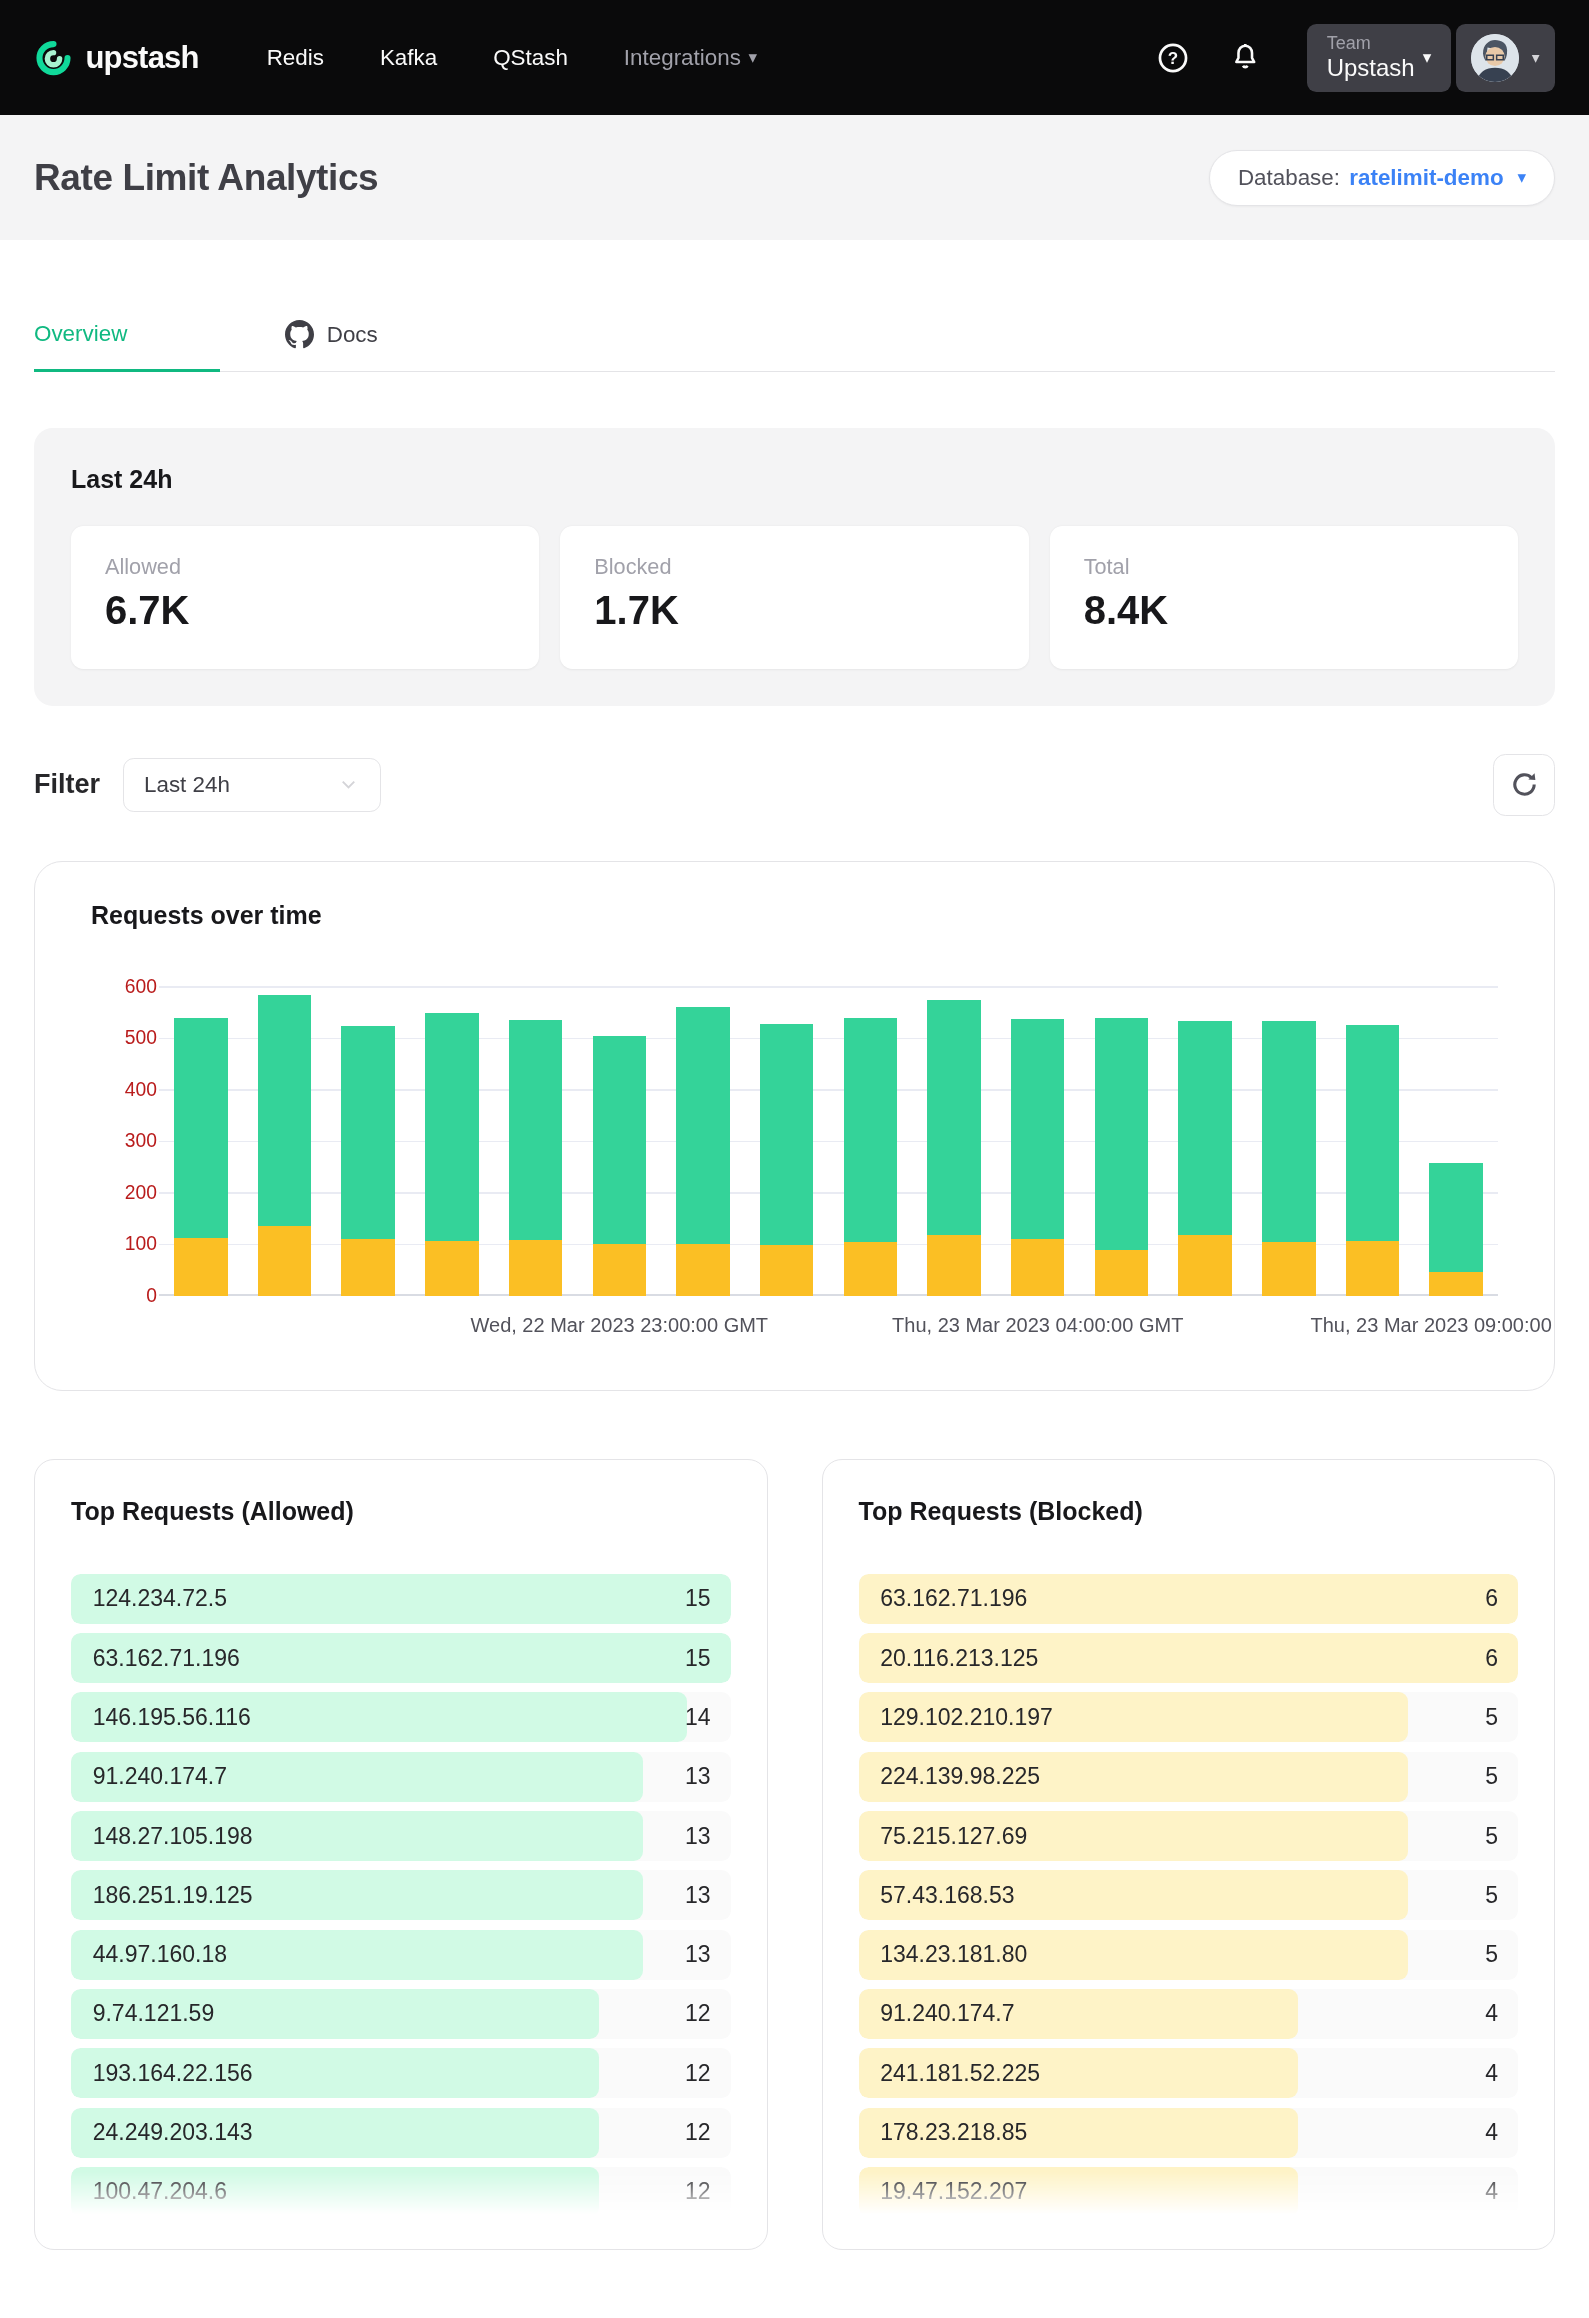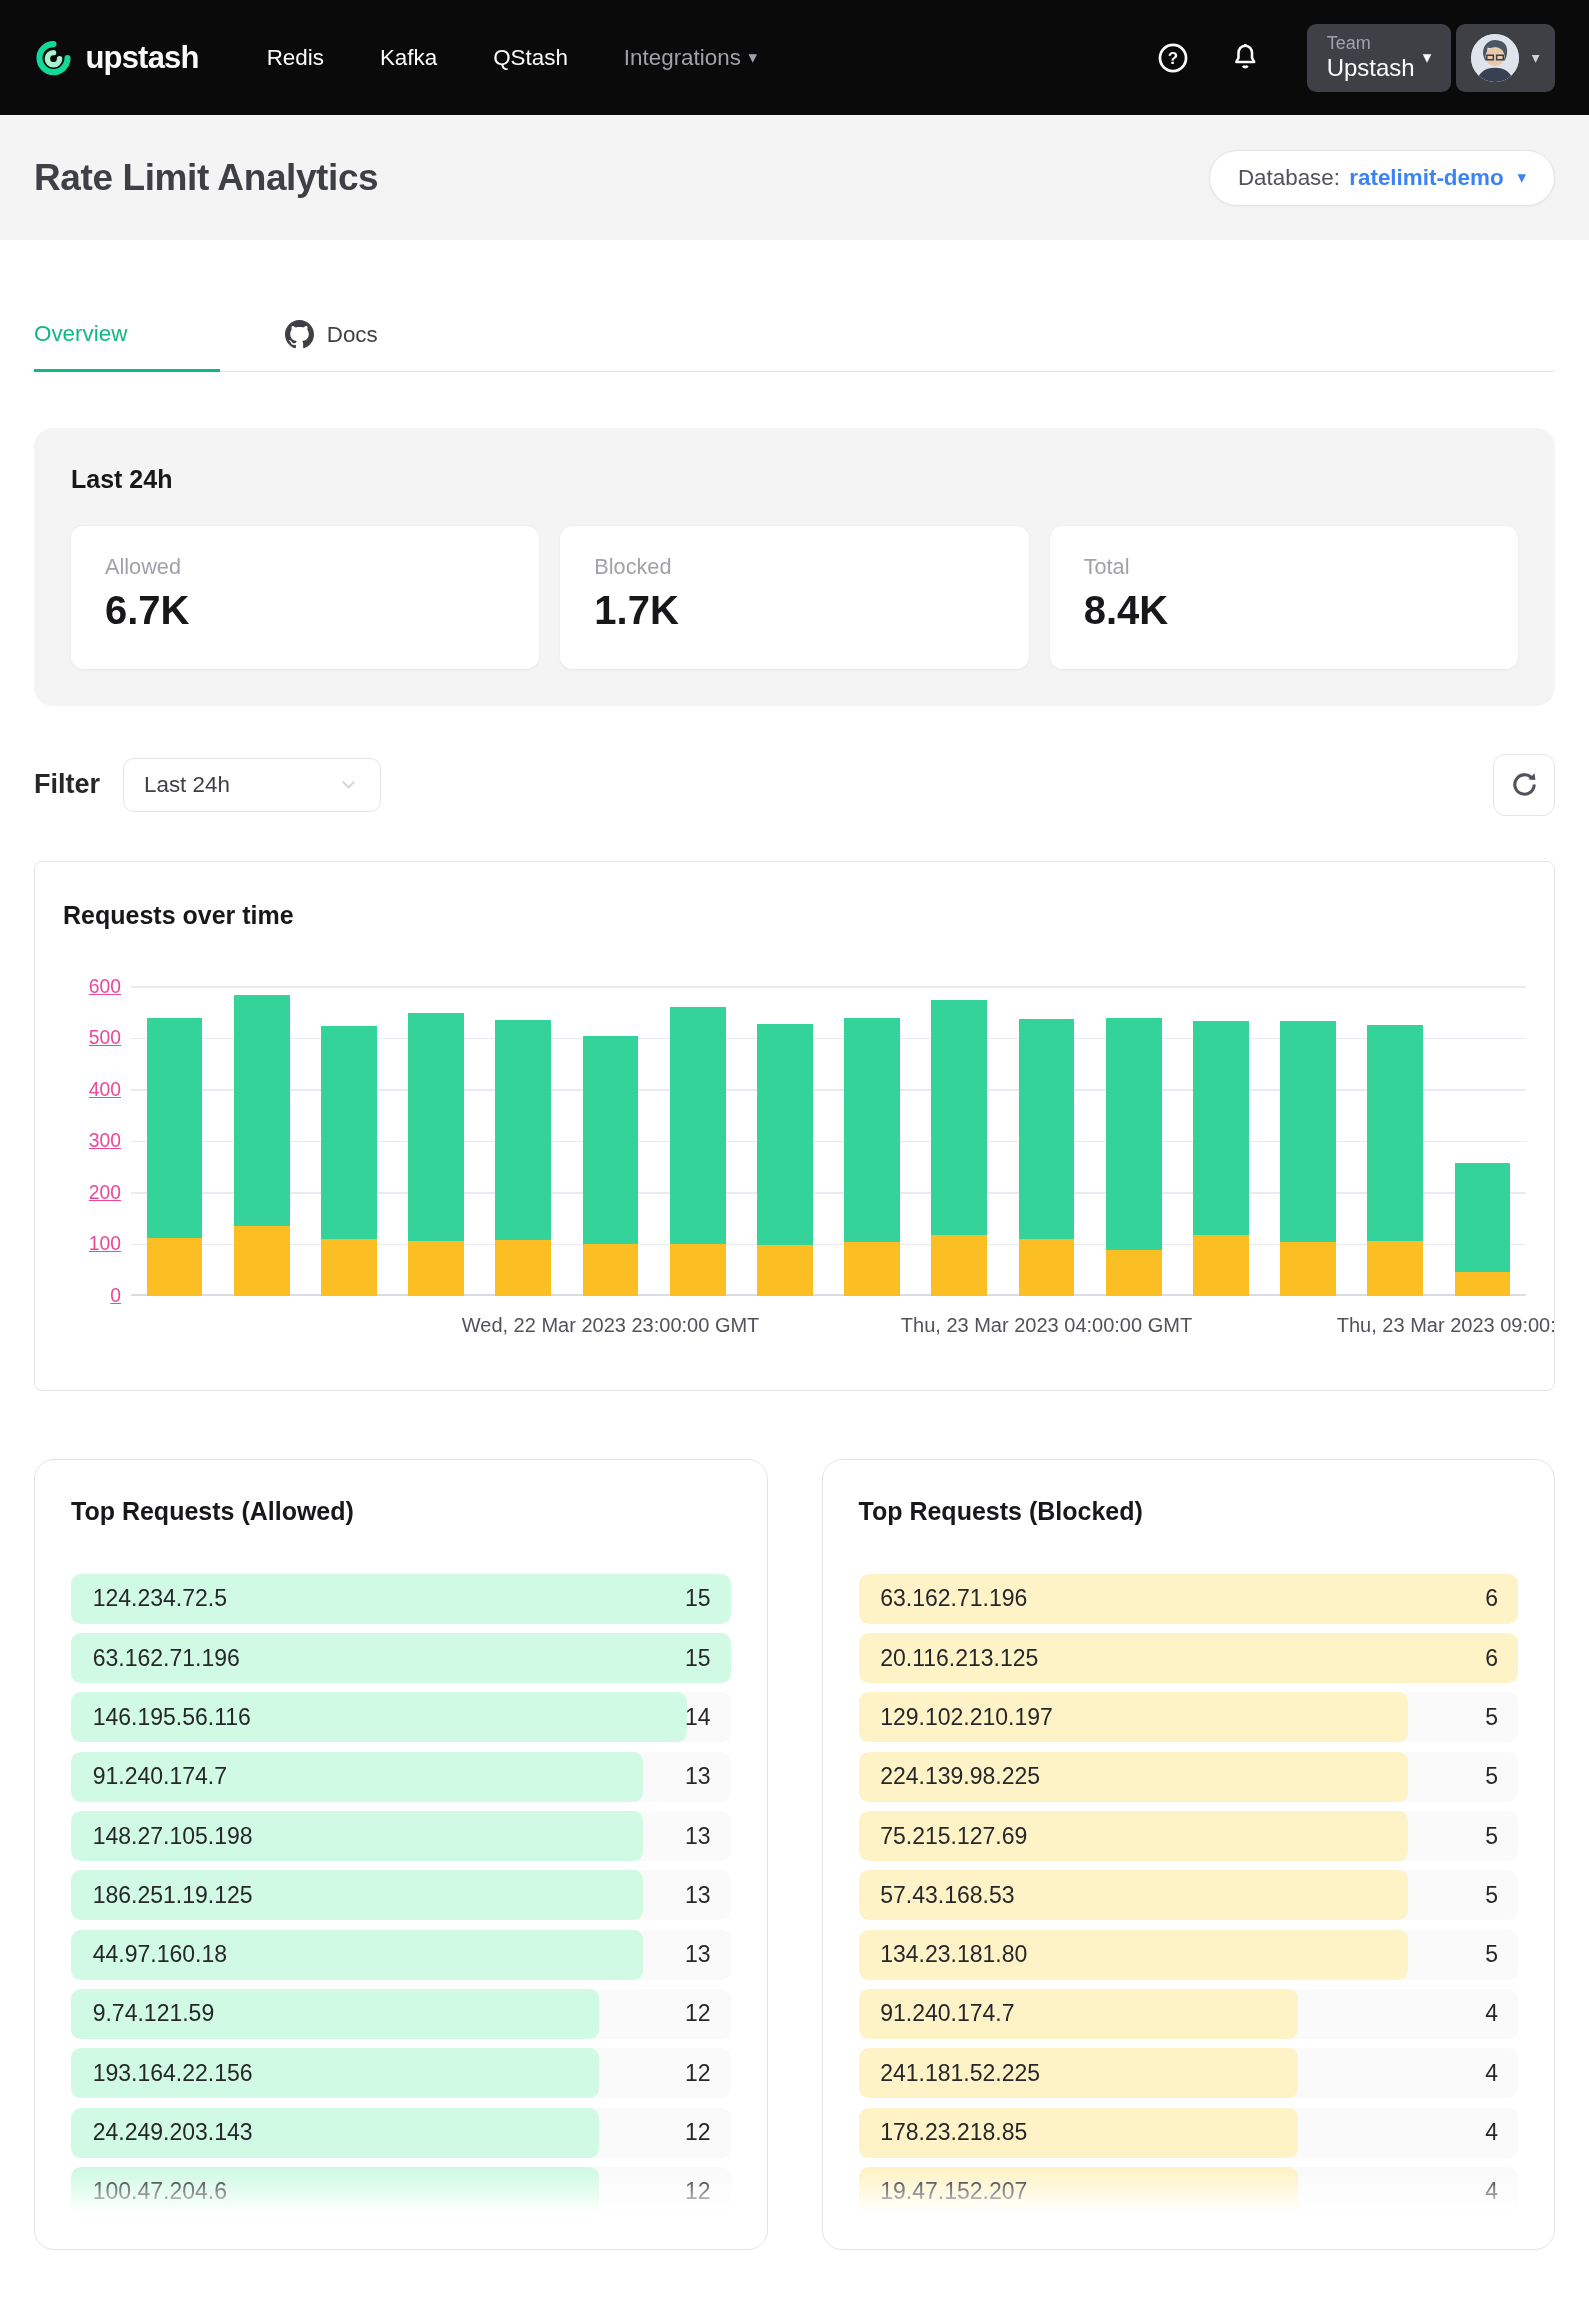--- a/index.html
+++ b/index.html
@@ -69,25 +69,25 @@
     border: 1.5px solid #e4e4e7; border-radius: 10.8px; display: flex; align-items: center;
     padding: 0 20px; font-size: 22.4px; color: #3f3f46; cursor: pointer;
   }
   .filter-select .chev { margin-left: auto; }
   .refresh-btn {
     margin-left: auto; width: 62px; height: 62px; background: #fff;
     border: 1.5px solid #e4e4e7; border-radius: 12.4px;
     display: flex; align-items: center; justify-content: center; cursor: pointer;
   }
   
-  .chart-card { margin-top: 45px; border: 1.5px solid #e4e4e7; border-radius: 8px; padding: 39px 28px 48px; overflow: hidden; }
+  .chart-card { margin-top: 45px; border: 1.5px solid #e4e4e7; border-radius: 28px; padding: 39px 56px 48px; overflow: hidden; }
   .card-title { font-size: 25px; font-weight: 600; color: #18181b; }
   .chart-wrap { display: grid; grid-template-columns: 68px 1fr; grid-template-rows: 309px 46px; margin-top: 57px; }
   .y-axis { position: relative; }
-  .y-tick { position: absolute; right: 10px; font-size: 19.3px; color: #ec4899; transform: translateY(-50%); text-decoration: underline; }
+  .y-tick { position: absolute; right: 2px; font-size: 19.3px; color: #b91c1c; transform: translateY(-50%); }
   .plot { position: relative; }
   .gridline { position: absolute; left: 0; right: 0; height: 1.5px; background: #e9ebf3; }
   .gridline.zero { height: 2.3px; background: #d9dce3; }
   .bars { position: absolute; inset: 0; display: flex; align-items: flex-end; }
   .bar-col { flex: 1; height: 100%; display: flex; align-items: flex-end; justify-content: center; }
   .bar-stack { width: 64%; height: 100%; display: flex; flex-direction: column; justify-content: flex-end; }
   .seg { width: 100%; }
   .x-labels { position: relative; grid-column: 2; }
   .x-label { position: absolute; top: 18.6px; transform: translateX(-50%); white-space: nowrap; font-size: 20px; color: #52525b; }
   

